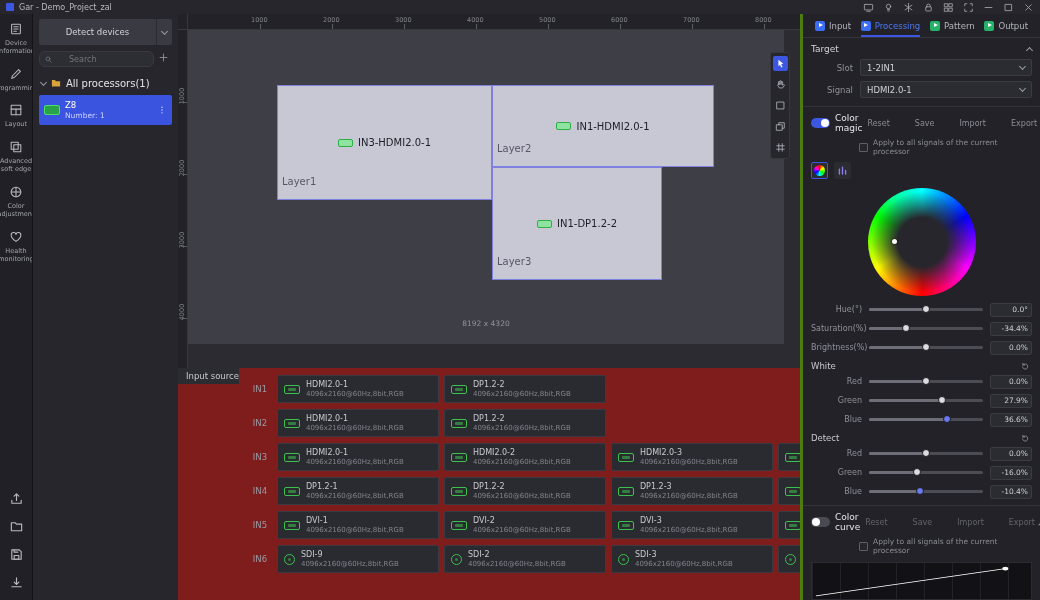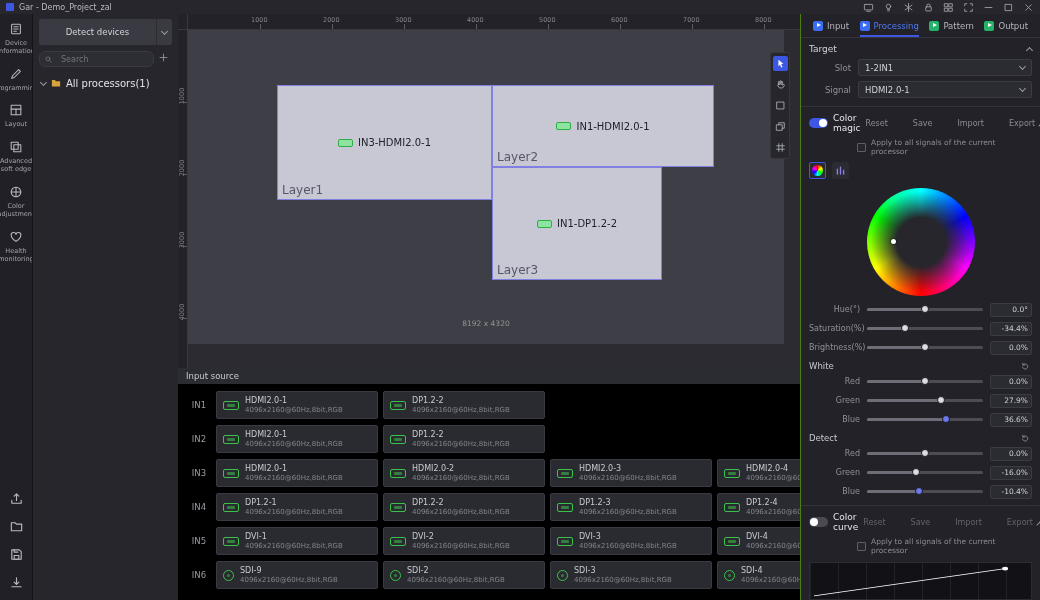--- a/index.html
+++ b/index.html
@@ -26,21 +26,21 @@
 .sb-btn{width:15px;height:15px;color:#b9b9c2;cursor:pointer}
 .sb-btn .ic{width:15px;height:15px}
 
 .devpanel{width:146px;background:#26262c;border-left:1px solid #141417;padding:5px 6px;flex:none}
 .detect{height:26px;background:#3a3a43;border-radius:2px;display:flex;align-items:center;cursor:pointer}
 .detect-main{flex:1;text-align:center;font-size:8.5px;color:#d2d2d8}
 .detect-arrow{width:16px;height:100%;border-left:1px solid #2b2b31;display:flex;align-items:center;justify-content:center}
 .chev{display:inline-block;width:5px;height:5px;border-right:1px solid #9a9aa2;border-bottom:1px solid #9a9aa2;transform:rotate(45deg);margin-top:-2px}
 .chev.up{transform:rotate(-135deg);margin-top:2px}
 .searchrow{display:flex;align-items:center;gap:4px;margin-top:6px}
-.searchbox{flex:1;height:16px;background:#2d2d34;border:1px solid #3a3a43;border-radius:6px;display:flex;align-items:center;padding:0 4px;gap:8px}
+.searchbox{flex:1;height:16px;background:#2d2d34;border:1px solid #3a3a43;border-radius:6px;display:flex;align-items:center;padding:0 4px;gap:16px}
 .searchbox .ic{width:9px;height:9px;color:#7c7c85}
 .ph{font-size:8px;color:#74747d}
 .plusbtn{width:14px;height:14px;color:#9a9aa2;cursor:pointer}
 .plusbtn .ic{width:11px;height:11px}
 .tree{margin-top:8px}
 .tree-root{display:flex;align-items:center;gap:4px;padding:2px 0;cursor:pointer}
 .tree-root .chev{margin-left:2px}
 .folder-ic{width:12px;height:12px;color:#d9a33c}
 .tree-label{font-size:10px;color:#e2e2e8}
 .devitem{margin-top:4px;height:30px;background:#3b54e0;border-radius:2px;display:flex;align-items:center;padding:0 5px;gap:5px;cursor:pointer}
@@ -57,43 +57,43 @@
 .rh-label{position:absolute;top:2px;font-size:6.5px;color:#84848c}
 .rh-tick{position:absolute;bottom:0;width:1px;height:5px;background:#5c5c64}
 .ruler-v{position:absolute;left:0;top:16px;bottom:0;width:10px;background:#222228;border-right:1px solid #38383f}
 .rv-label{position:absolute;left:-7px;width:22px;text-align:center;font-size:6.5px;color:#84848c;transform:rotate(-90deg)}
 .rv-tick{position:absolute;right:0;height:1px;width:5px;background:#5c5c64}
 .screen{position:absolute;left:10px;top:16px;width:596px;height:314px;background:#3e3e46}
 .layer{position:absolute;background:#c8c8d4;border:1px solid #8080e0;display:flex;align-items:center;justify-content:center;cursor:pointer}
 .sigbadge{display:flex;align-items:center;gap:5px}
 .hdmi-mini{width:15px;height:8px;border:1px solid #2fae44;border-radius:2px;background:#8fe3a0;position:relative;flex:none}
 .sigtxt{font-size:10px;color:#20202a}
-.layer-name{position:absolute;left:4px;bottom:2px;font-size:12px;color:#565666}
+.layer-name{position:absolute;left:4px;bottom:12px;font-size:10px;color:#565666}
 .res{position:absolute;bottom:16px;left:0;right:0;text-align:center;font-size:7.5px;color:#93939b}
 .c-toolbar{position:absolute;right:10px;top:38px;width:20px;background:#26262c;border:1px solid #37373e;border-radius:3px;padding:3px 0;display:flex;flex-direction:column;align-items:center;gap:6px}
 .ct-btn{width:15px;height:15px;border-radius:2px;display:flex;align-items:center;justify-content:center;color:#b4b4bd;cursor:pointer}
 .ct-btn.active{background:#3e57e2;color:#fff}
 .ct-btn .ic{width:11px;height:11px}
 
-.insrc{flex:1;background:#000000;overflow:hidden;display:flex;flex-direction:column}
+.insrc{flex:1;background:#7f1d1d;overflow:hidden;display:flex;flex-direction:row}
 .is-head{height:16px;flex:none;background:#2b2b32;line-height:16px;padding-left:8px;font-size:8.5px;color:#c9c9d0}
 .is-rows{padding:4px 0 0 4px;overflow:hidden}
 .is-row{display:flex;align-items:center;height:34px}
 .is-port{width:34px;text-align:center;font-size:8.5px;color:#9a9aa2;flex:none}
 .is-cards{display:flex;gap:5px;flex:1;overflow:hidden;flex-wrap:nowrap}
 .is-card{width:162px;height:28px;flex:none;background:#2a2a31;border:1px solid #3a3a43;border-radius:2px;display:flex;align-items:center;padding:0 6px;gap:6px;cursor:pointer}
 .conn{width:16px;height:9px;border:1px solid #3cc24c;border-radius:2px;position:relative;flex:none}
 .conn::after{content:'';position:absolute;left:3px;top:2px;right:3px;bottom:2px;background:#3cc24c;opacity:.55;border-radius:1px}
 .conn.sdi{width:11px;height:11px;border-radius:50%}
 .conn.sdi::after{left:3px;top:3px;right:3px;bottom:3px;border-radius:50%}
 .card-tx{line-height:1.25;overflow:hidden;white-space:nowrap}
 .c-name{font-size:8px;color:#c9c9d0}
 .c-spec{font-size:7px;color:#83838c}
 
-.rpanel{flex:1;background:#222228;border-left:1px solid #4d7c0f;display:flex;flex-direction:column;overflow:hidden}
+.rpanel{flex:1;background:#222228;border-left:3px solid #4d7c0f;display:flex;flex-direction:column;overflow:hidden}
 .tabs{height:24px;flex:none;display:flex;align-items:center;justify-content:space-between;padding:0 12px;border-bottom:1px solid #35353c}
 .tab{display:flex;align-items:center;gap:4px;height:100%;position:relative;cursor:pointer}
 .tab-label{font-size:8.5px;color:#b4b4bd}
 .tab.active .tab-label{color:#4d79f6}
 .tab.active::after{content:'';position:absolute;left:0;right:0;bottom:0;height:2px;background:#3e57e2}
 .tab-ic{width:10px;height:10px;border-radius:2px;position:relative;flex:none}
 .tab-ic::after{content:'';position:absolute;left:3.5px;top:2.5px;border-left:4px solid #fff;border-top:2.5px solid transparent;border-bottom:2.5px solid transparent}
 .sect{padding:6px 8px 4px 8px}
 .sect-head{display:flex;align-items:center;justify-content:space-between;font-size:9px;color:#d2d2d8}
 .frow{display:flex;align-items:center;gap:7px;margin-top:5px}
@@ -243,20 +243,32 @@
               </svg></span></span>
       </div>
       <div class="tree">
         <div class="tree-root">
           <span class="chev"></span>
           <span class="ic folder-ic"><svg viewBox="0 0 16 16">
                 <path fill="#d9a33c" stroke="none" d="M2.5 4h4l1.5 1.5h5.5V12.5h-11z"></path>
               </svg></span>
           <span class="tree-label">All processors(1)</span>
         </div>
+        <div class="devitem">
+          <span class="devchip"></span>
+          <div class="devtxt">
+            <div class="devname">Z8</div>
+            <div class="devsub">Number: 1</div>
+          </div>
+          <span class="ic dots-ic"><svg viewBox="0 0 16 16">
+                <circle cx="8" cy="3.5" r="1.1" fill="currentColor" stroke="none"></circle>
+                <circle cx="8" cy="8" r="1.1" fill="currentColor" stroke="none"></circle>
+                <circle cx="8" cy="12.5" r="1.1" fill="currentColor" stroke="none"></circle>
+              </svg></span>
+        </div>
       </div>
     </div>
 
     <div class="center">
       <div class="canvas">
         <div class="corner"></div>
         <div class="ruler-h" id="ruler-h">
             <span class="rh-label" style="left: 63px;">1000</span>
             <span class="rh-tick" style="left: 72px;"></span>
             <span class="rh-label" style="left: 135px;">2000</span>

